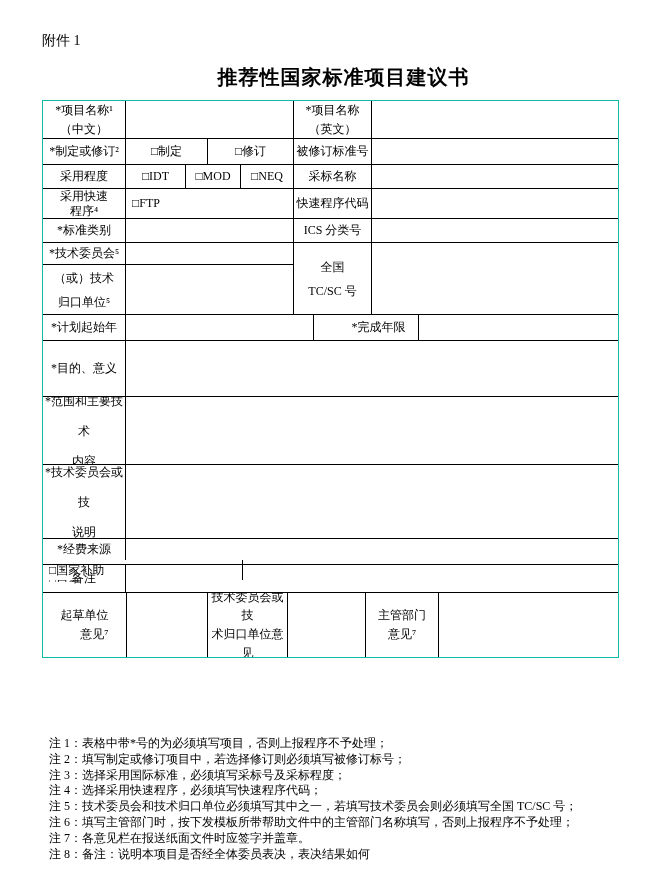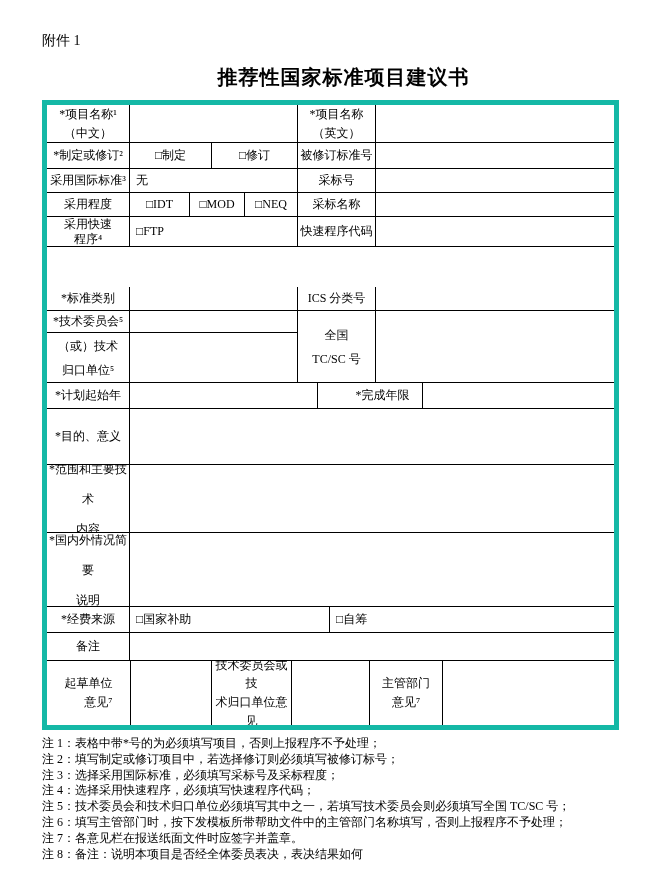--- a/index.html
+++ b/index.html
@@ -4,39 +4,39 @@
 <style>
   html,body{margin:0;padding:0;background:#fff;}
   .page{
     position:relative;width:657px;height:892px;background:#ffffff;
     font-family:"Liberation Serif","DejaVu Serif",serif;color:#000;
     overflow:hidden;
   }
   .attachment{position:absolute;left:42px;top:32px;font-size:14px;}
   .title{position:absolute;left:16px;top:64px;width:655px;text-align:center;
     font-size:20px;font-weight:bold;letter-spacing:1px;}
-  .tbl{position:absolute;left:42px;top:100px;width:577px;border:5px solid #14b8a6;box-sizing:border-box;}
+  .tbl{position:absolute;left:42px;top:100px;width:577px;border:1px solid #14b8a6;box-sizing:border-box;}
   .row{display:flex;border-bottom:1px solid #000;box-sizing:border-box;}
   .row:last-child{border-bottom:none;}
   .c{border-right:1px solid #000;box-sizing:border-box;display:flex;
      align-items:center;justify-content:center;text-align:center;
      font-size:12px;line-height:1.55;white-space:pre-line;padding:1px 2px;
      overflow:hidden;flex-shrink:0;}
   .c:last-child{border-right:none;}
   .val{justify-content:flex-start;text-align:left;padding-left:6px;}
   .grow{flex:1 1 auto;width:auto;}
   .tight{line-height:1.2;}
   .loose{line-height:2.0;}
   .xloose{line-height:2.5;}
   .stack{display:flex;flex-direction:column;border-right:1px solid #000;box-sizing:border-box;flex-shrink:0;}
   .subrow{display:flex;box-sizing:border-box;}
   .subrow.first{border-bottom:1px solid #000;}
   .stack .c:last-child{border-right:none;}
   .notes{position:absolute;left:42px;top:736px;width:585px;font-size:12px;}
-  .note{line-height:15.8px;white-space:pre-line;}
+  .note{line-height:15.8px;white-space:pre-line;margin-left:7px;}
 </style>
 </head>
 <body>
 
 <div class="page">
 
   <div class="attachment">附件 1</div>
   <div class="title">推荐性国家标准项目建议书</div>
 
   <div class="tbl">
@@ -51,45 +51,39 @@
     </div>
 
     <div class="row" style="height:26px;">
       <div class="c" style="width:83px;">*制定或修订²</div>
       <div class="c" style="width:82px;">□制定</div>
       <div class="c" style="width:86px;">□修订</div>
       <div class="c" style="width:78px;">被修订标准号</div>
       <div class="c val grow"></div>
     </div>
 
-    <div class="row" style="height:24px;">
-      <div class="c" style="width:83px;">采用国际标准³</div>
-      <div class="c val" style="width:168px;">无</div>
-      <div class="c" style="width:78px;">采标号</div>
-      <div class="c val grow"></div>
-    </div>
 
     <div class="row" style="height:24px;">
       <div class="c" style="width:83px;">采用程度</div>
       <div class="c" style="width:60px;">□IDT</div>
       <div class="c" style="width:55px;">□MOD</div>
       <div class="c" style="width:53px;">□NEQ</div>
       <div class="c" style="width:78px;">采标名称</div>
       <div class="c val grow"></div>
     </div>
 
     <div class="row" style="height:30px;">
       <div class="c tight" style="width:83px;">采用快速
 程序⁴</div>
       <div class="c val" style="width:168px;text-align:center;">□FTP</div>
       <div class="c" style="width:78px;">快速程序代码</div>
       <div class="c val grow"></div>
     </div>
 
-    <div class="row" style="height:24px;margin-top:40px;">
+    <div class="row" style="height:24px;">
       <div class="c" style="width:83px;">*标准类别</div>
       <div class="c val" style="width:168px;"></div>
       <div class="c" style="width:78px;">ICS 分类号</div>
       <div class="c val grow"></div>
     </div>
 
     <div class="row" style="height:72px;">
       <div class="stack" style="width:251px;">
         <div class="subrow first" style="height:28px;">
           <div class="c" style="width:83px;height:100%;">*技术委员会⁵</div>
@@ -120,26 +114,26 @@
       <div class="c val grow"></div>
     </div>
 
     <div class="row" style="height:68px;">
       <div class="c xloose" style="width:83px;">*范围和主要技术
 内容</div>
       <div class="c val grow"></div>
     </div>
 
     <div class="row" style="height:74px;">
-      <div class="c xloose" style="width:83px;">*国内外情况简要
+      <div class="c xloose" style="width:83px;">*技术委员会或技
 说明</div>
       <div class="c val grow"></div>
     </div>
 
-    <div class="row" style="height:26px;">
+    <div class="row" style="height:26px;flex-direction:column;">
       <div class="c" style="width:83px;">*经费来源</div>
       <div class="c val" style="width:200px;">□国家补助</div>
       <div class="c val grow">□自筹</div>
     </div>
 
     <div class="row" style="height:28px;justify-content:flex-end;">
       <div class="c" style="width:83px;">备注</div>
       <div class="c val grow"></div>
     </div>
 

